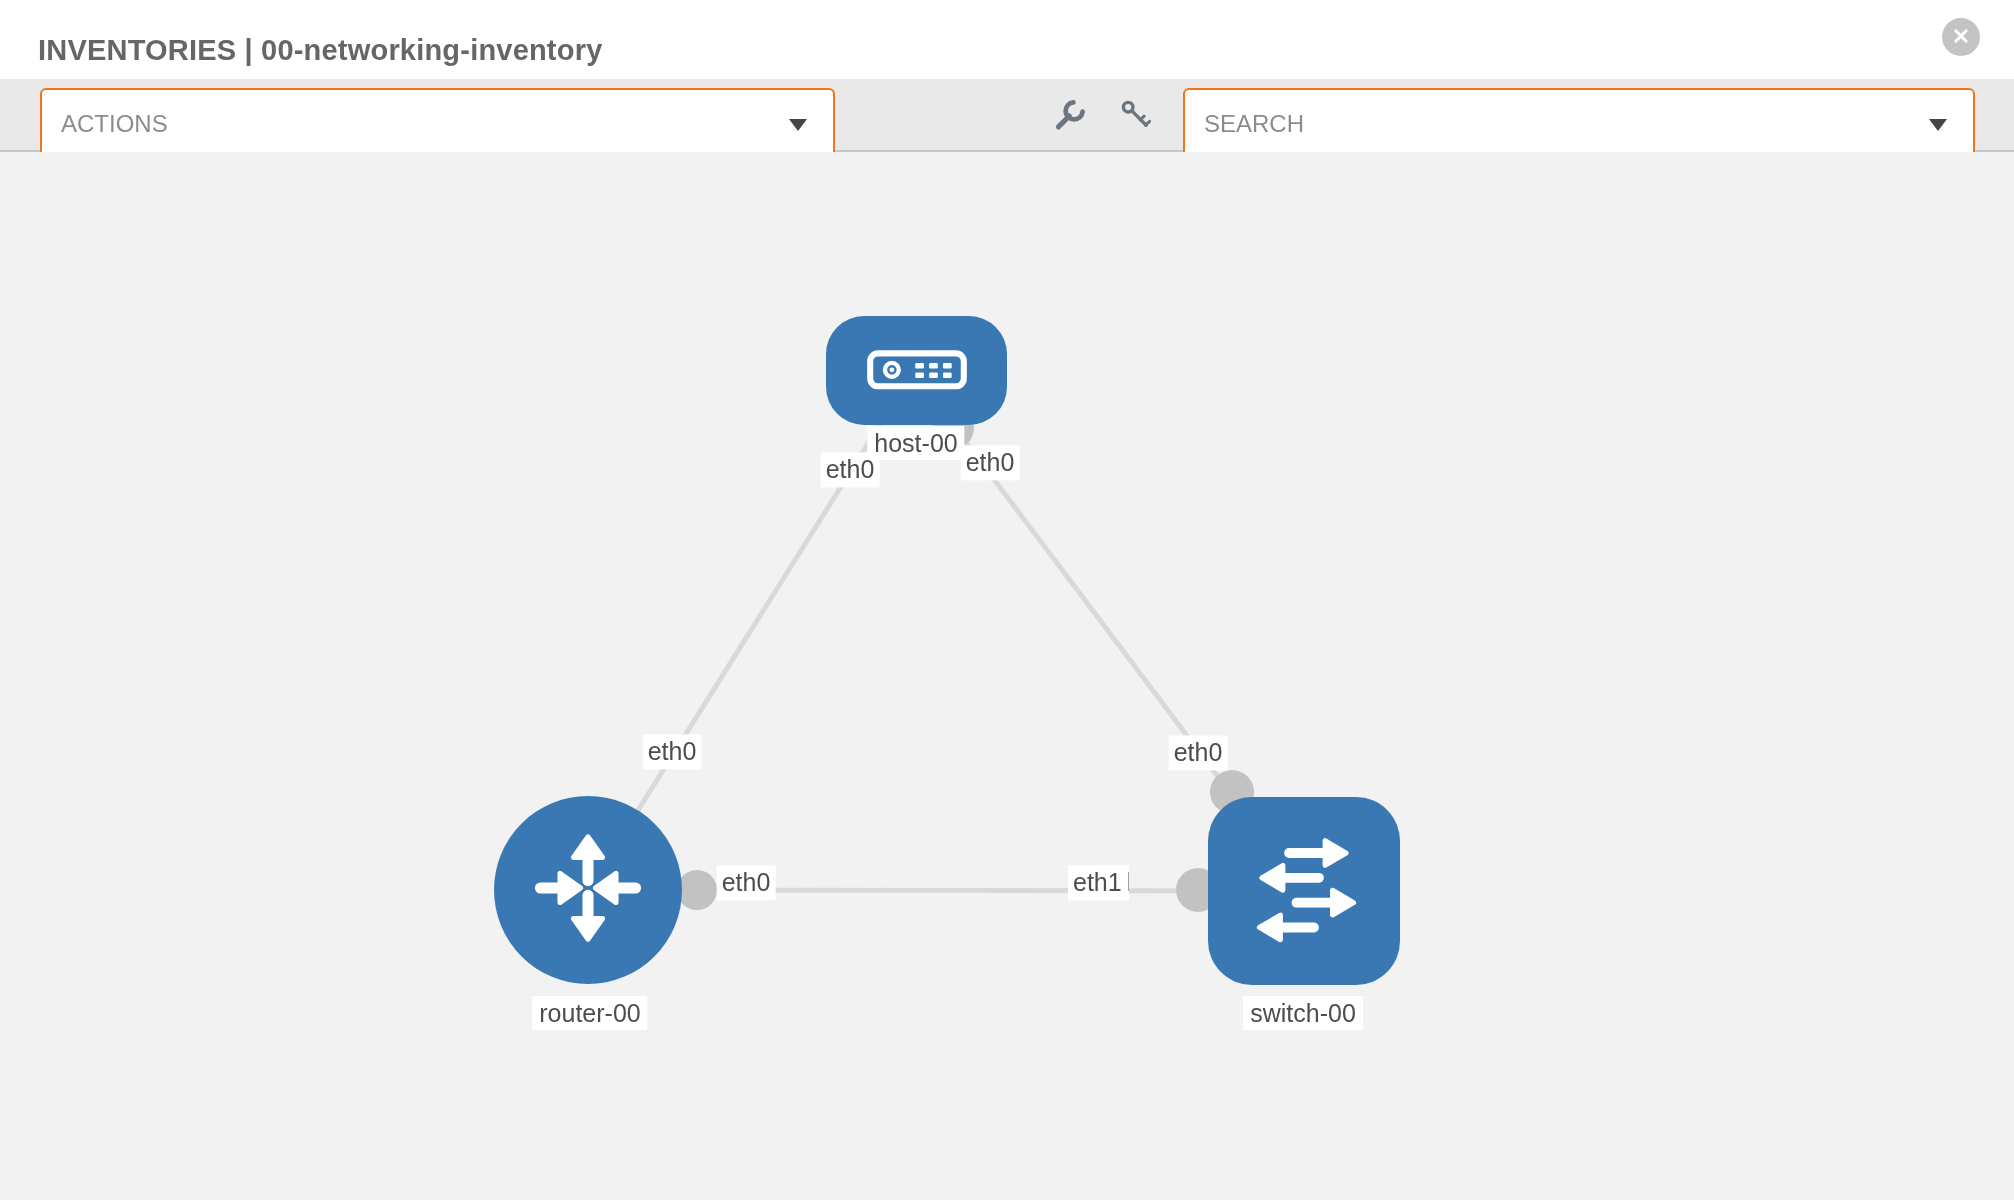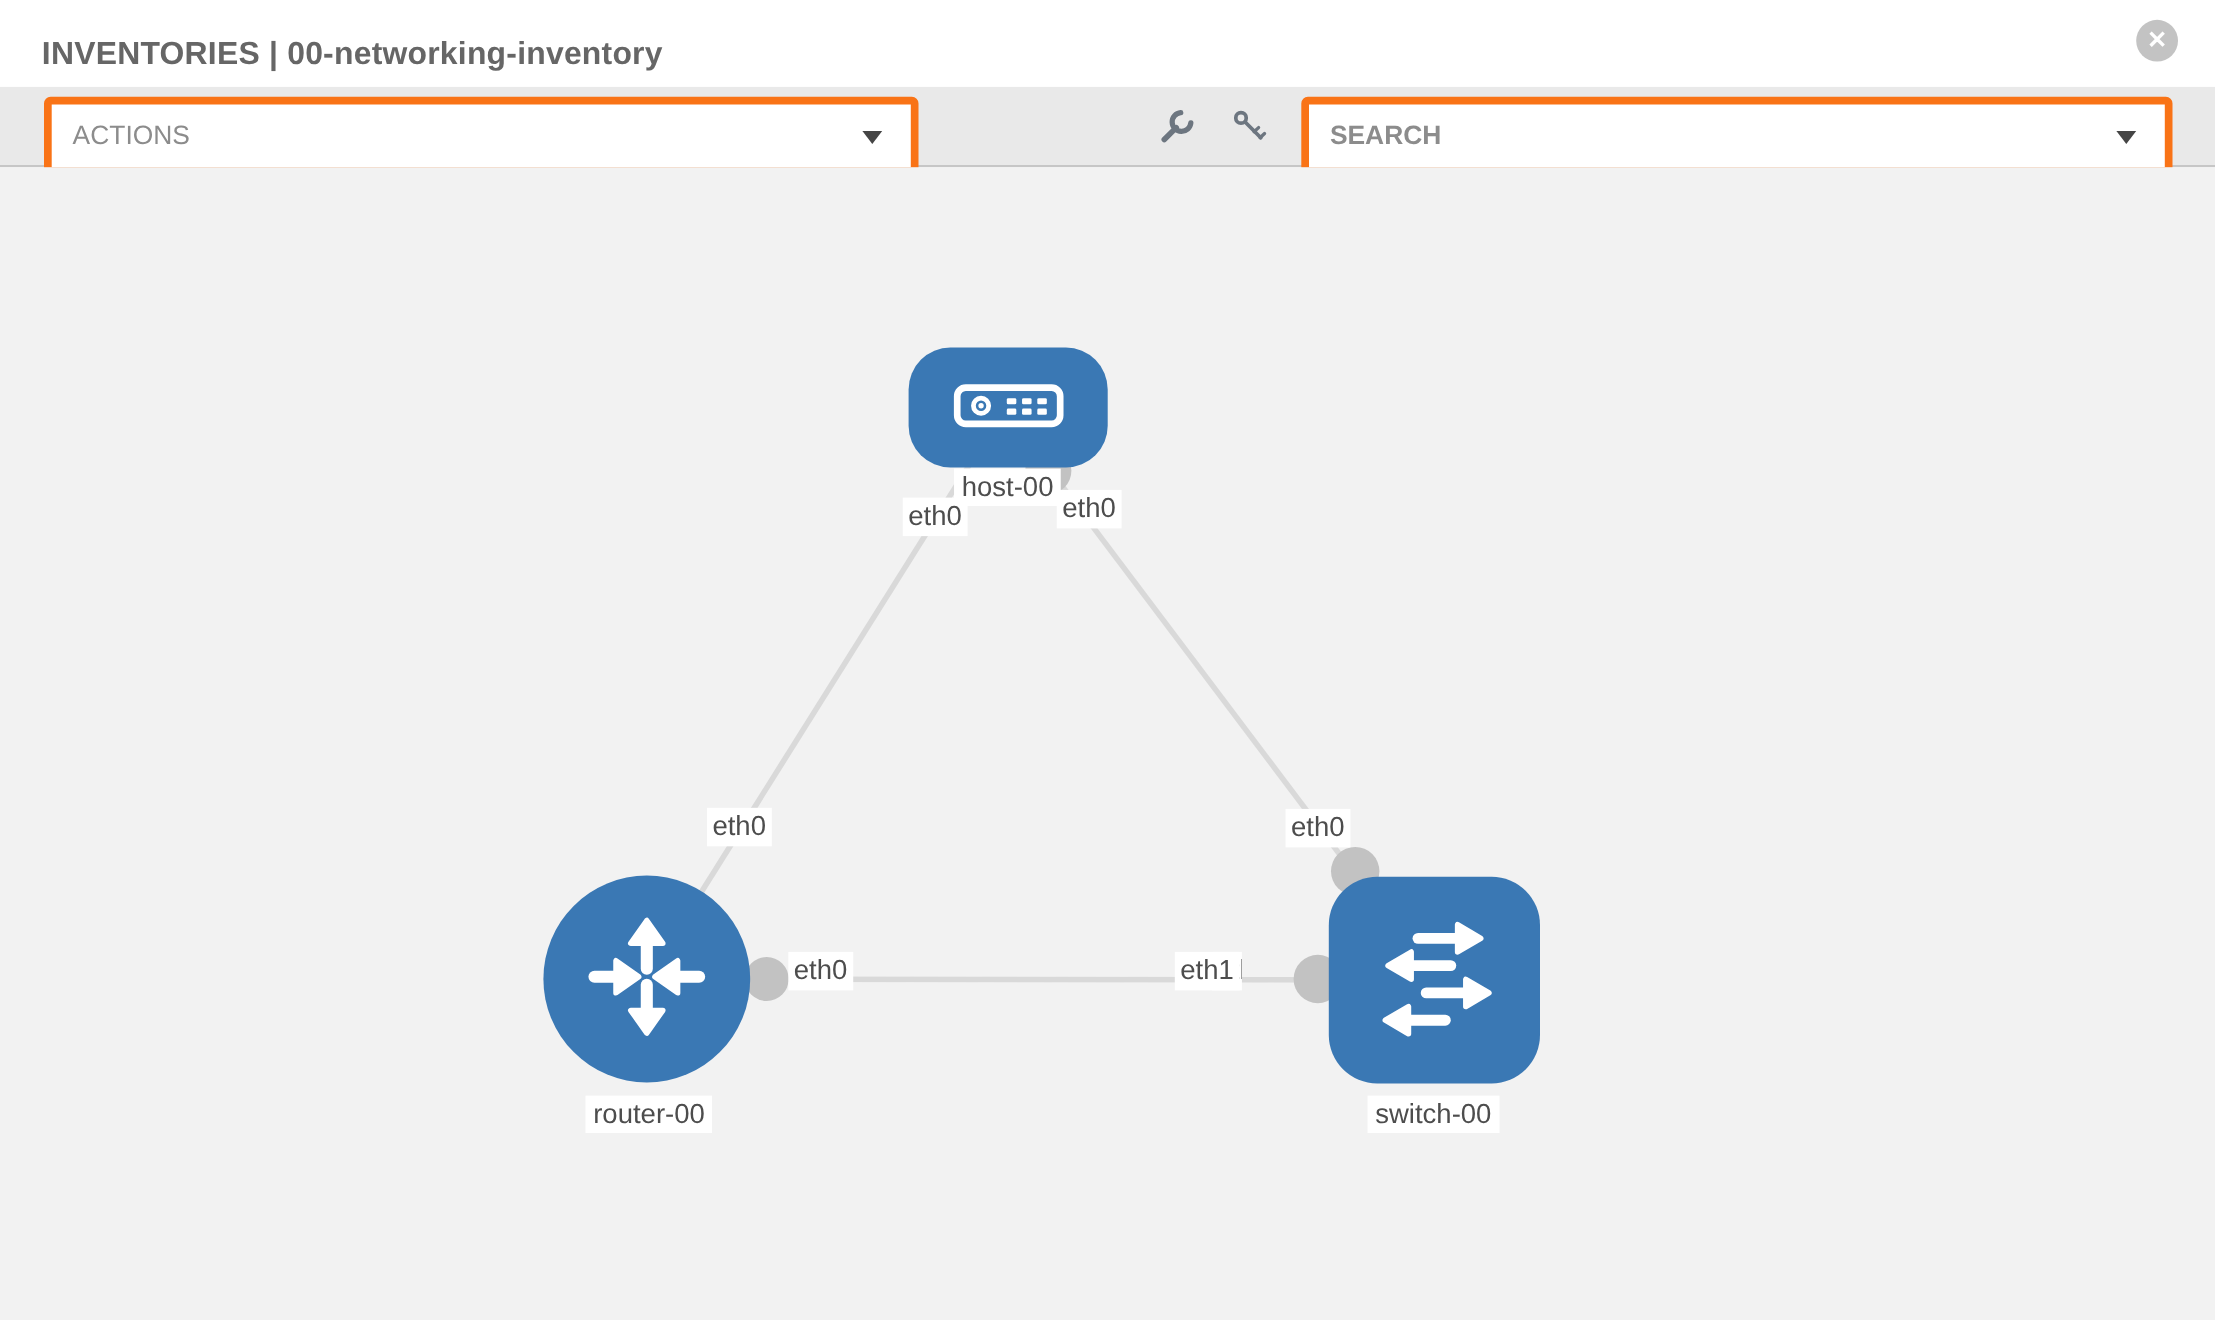--- a/index.html
+++ b/index.html
@@ -12,28 +12,28 @@
   .header-title { position:absolute; left:38px; top:50%; transform:translateY(-50%);
     font-size:29px; font-weight:bold; color:#666666; letter-spacing:0.2px; }
   .close-btn { position:absolute; right:34px; top:18px; width:38px; height:38px;
     border-radius:50%; background:#c3c3c3; color:#ffffff; text-align:center;
     line-height:38px; font-size:22px; font-weight:bold; cursor:pointer; }
 
   
   .toolbar { position:absolute; left:0; top:79px; width:2014px; height:73px;
     background:#e9e9e9; border-bottom:2px solid #c6c6c6; }
   .select-box { position:absolute; top:9px; height:71px; background:#ffffff;
-    border:7px solid #f97316; border-radius:6px; cursor:pointer; }
+    border:2px solid #f97316; border-radius:6px; cursor:pointer; }
   .select-box .sel-label { position:absolute; left:19px; top:50%;
     transform:translateY(-50%); font-size:24px; color:#8c8c8c; }
   .caret { position:absolute; right:26px; top:50%; margin-top:-5px;
     width:0; height:0; border-left:9px solid transparent;
     border-right:9px solid transparent; border-top:12px solid #454545; }
   .actions-box { left:40px; width:795px; }
-  .search-box  { left:1183px; width:792px;font-weight:bold; }
+  .search-box  { left:1183px; width:792px; }
   .tool-icon { position:absolute; top:50%; transform:translateY(-50%); cursor:pointer; }
   .tool-icon svg { display:block; }
 
   
   .canvas { position:absolute; left:0; top:152px; width:2014px; height:1048px;
     background:#f2f2f2; overflow:hidden; }
   .links-svg { position:absolute; left:0; top:0; }
 
   .node { position:absolute; background:#3a78b4; display:flex;
     align-items:center; justify-content:center; cursor:pointer; }

